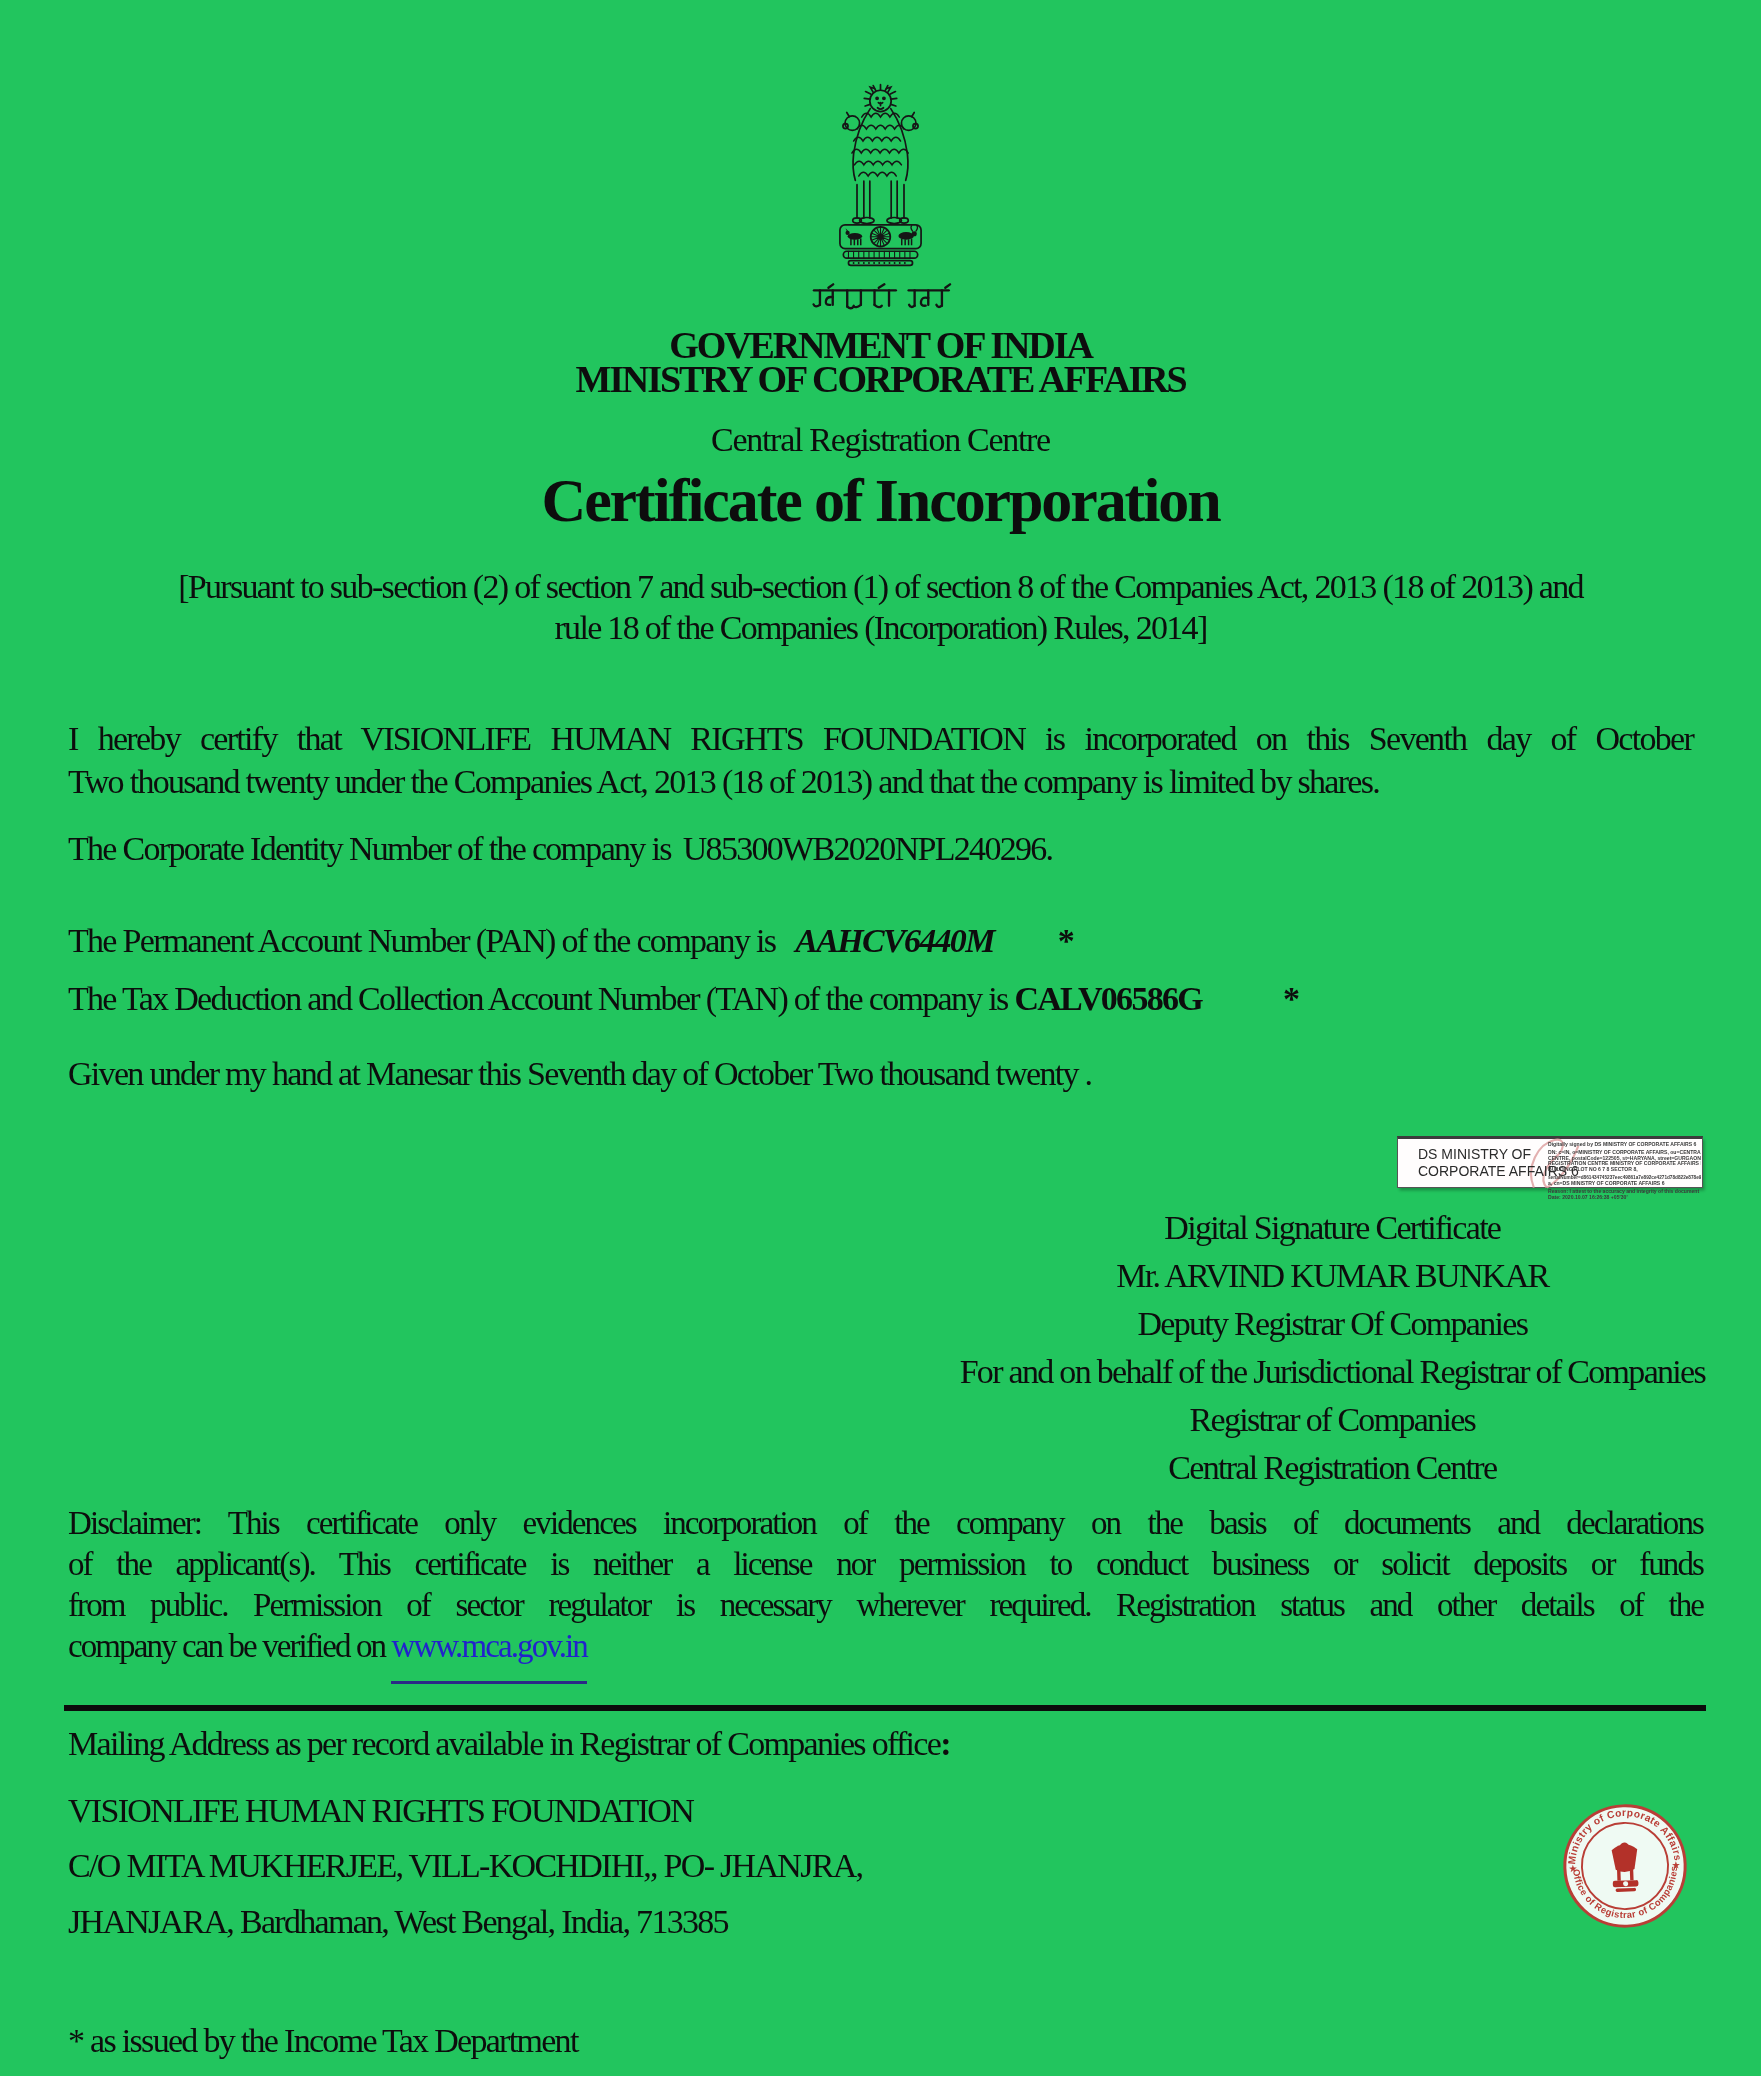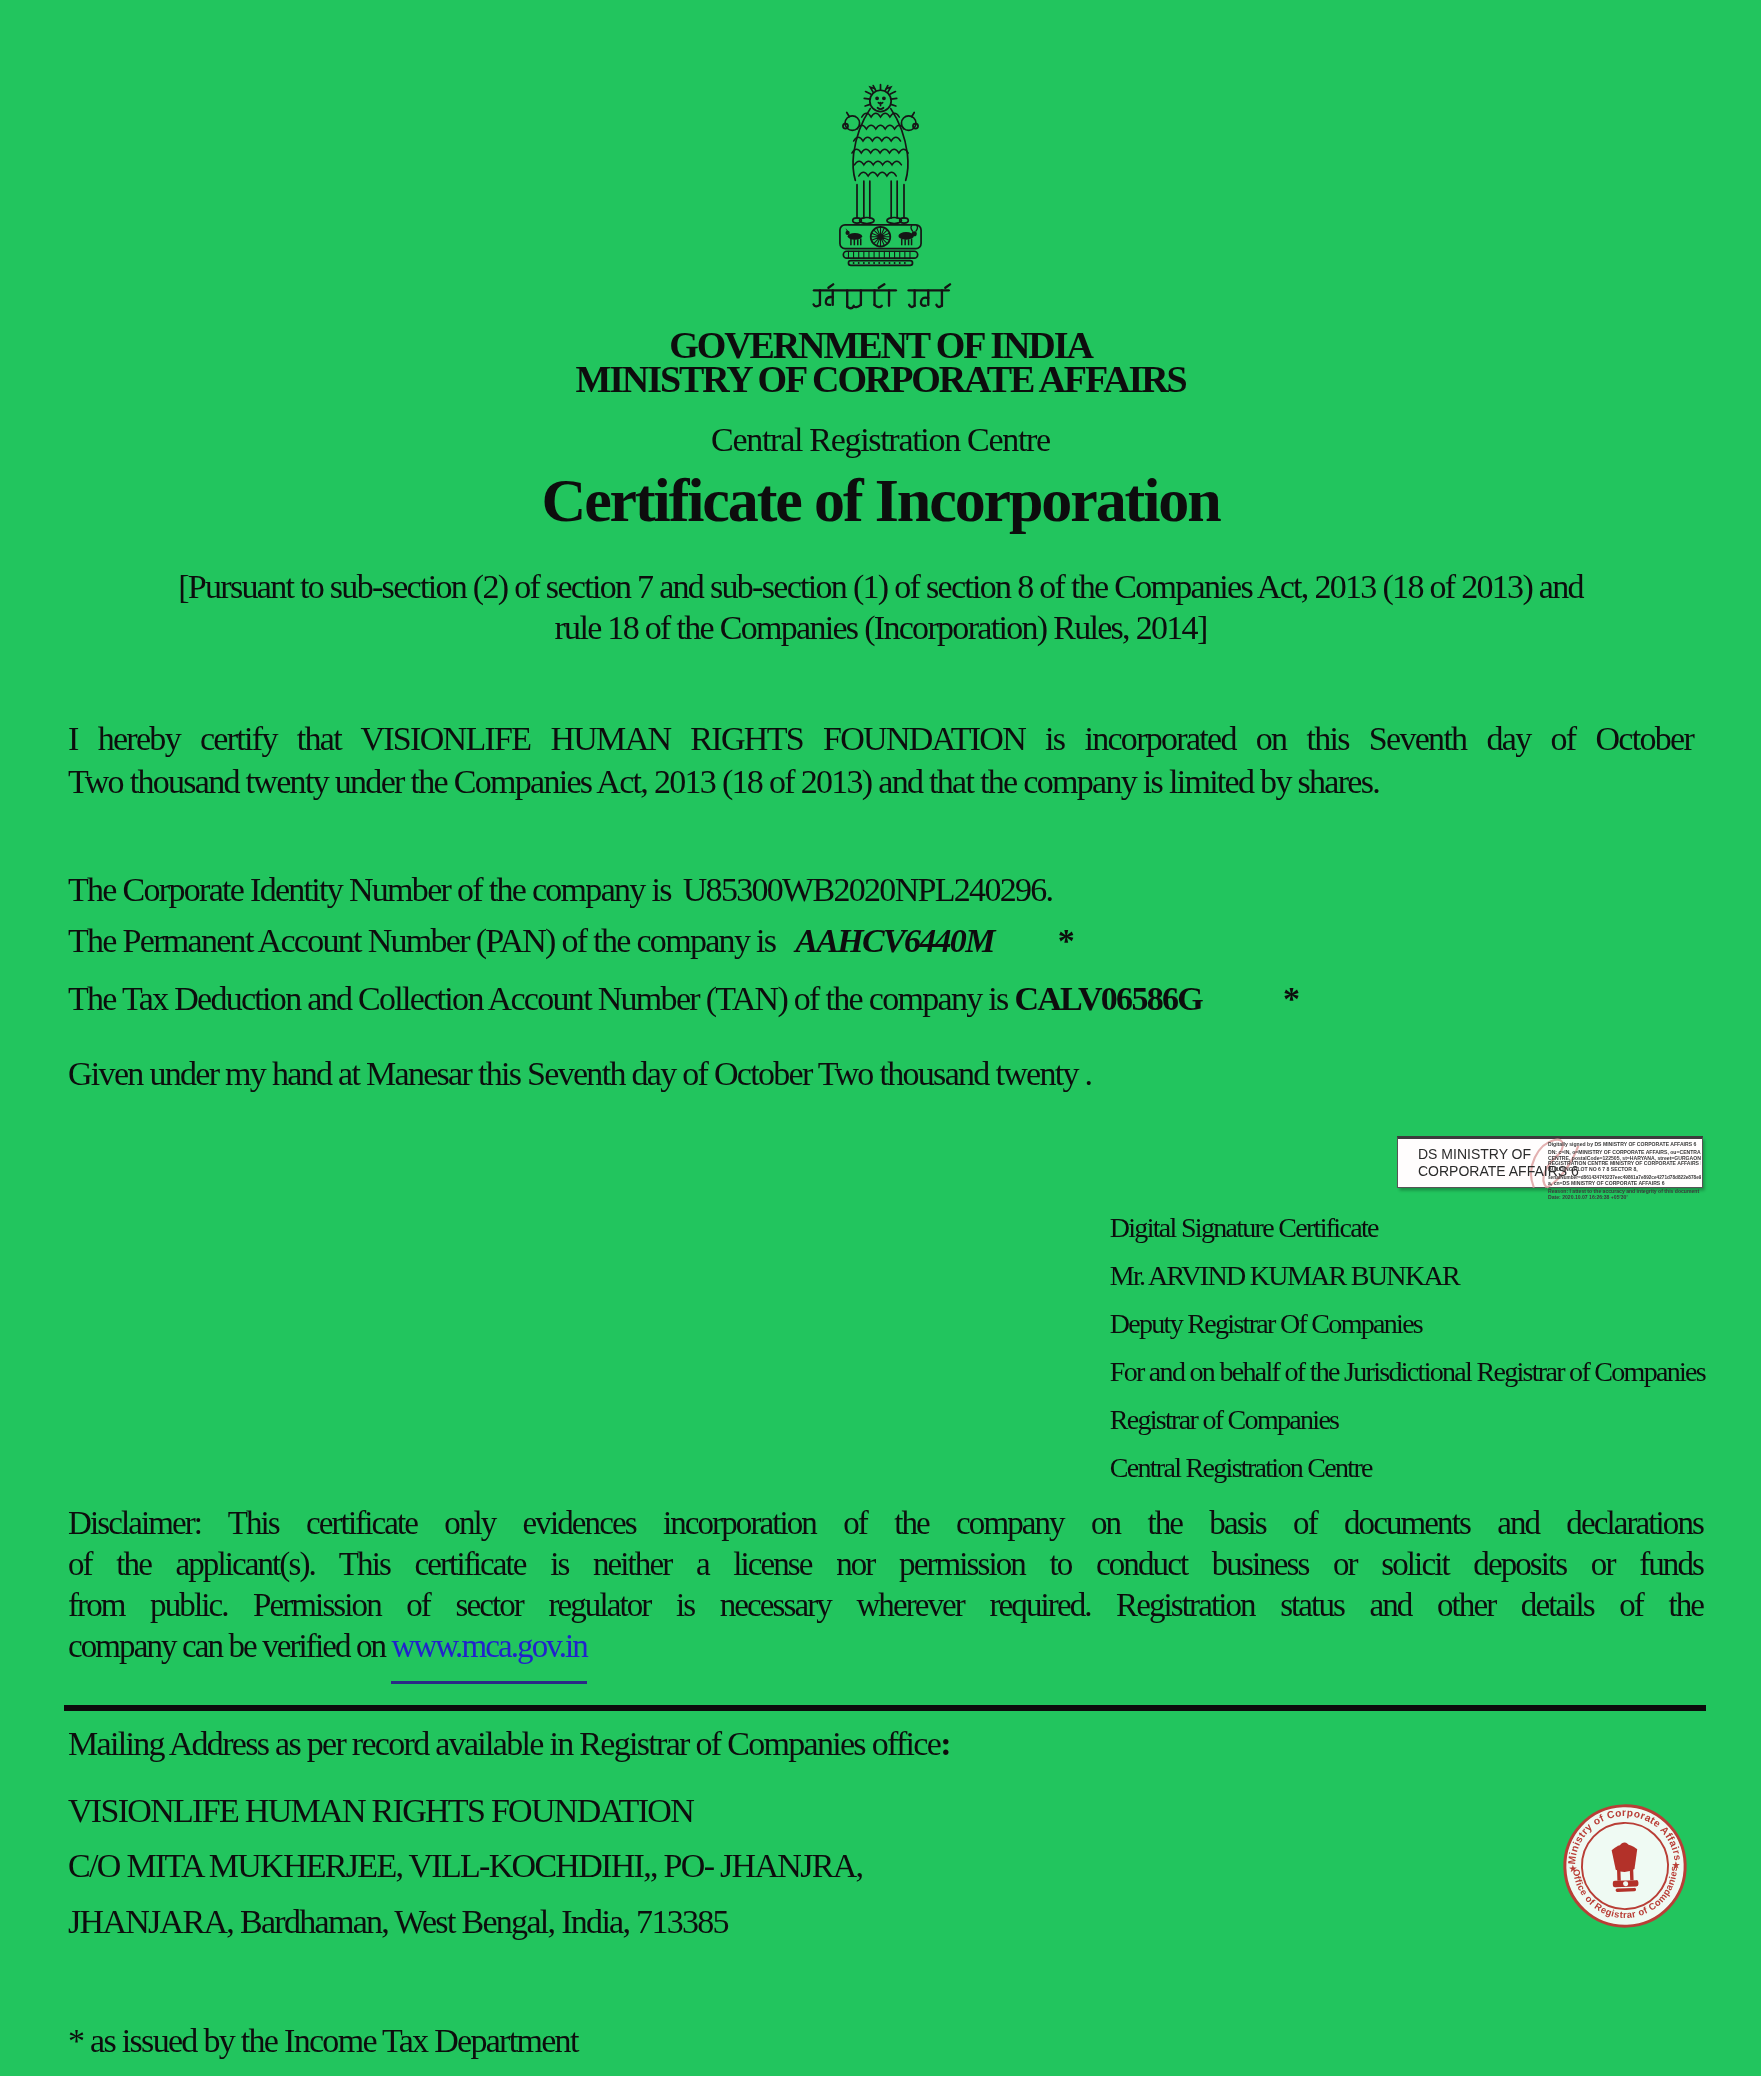--- a/index.html
+++ b/index.html
@@ -30,21 +30,21 @@
   .disclaimer{left:68px;width:1635px;font-size:33px;letter-spacing:-1.9px;line-height:41px;text-align:justify;}
   .disclaimer .jl{display:block;text-align-last:justify;}
   .disclaimer .ll{display:block;}
   a.mca-link{color:#2222cc;text-decoration:none;border-bottom:3px solid #2a2a86;padding-bottom:17px;cursor:pointer;}
   
   .cin-gap{margin-left:12px;}
   .pan-val{margin-left:20px;font-style:italic;}
   .ast-pan{margin-left:64px;}
   .ast-tan{margin-left:81px;}
   
-  .sig{right:56px;text-align:left;font-size:28px;letter-spacing:-1.7px;}
+  .sig{right:56px;text-align:center;font-size:34px;letter-spacing:-1.7px;}
   .sig p{margin:0;line-height:48px;white-space:nowrap;}
   
   .dsbox{
     left:1397px;top:1136px;width:306px;height:52px;
     background:#fffdfd;
     border:1.7px solid #555;border-top:3px solid #3c3c3c;
     box-shadow:2.1px 2.6px 3px rgba(0,0,0,0.28);
     box-sizing:border-box;
     font-family:"Liberation Sans",sans-serif;
   }
@@ -165,21 +165,21 @@
   <div class="abs center pursuant" style="top:566px">
     <span>[Pursuant to sub-section (2) of section 7 and sub-section (1) of section 8 of the Companies Act, 2013 (18 of 2013) and</span>
     <span>rule 18 of the Companies (Incorporation) Rules, 2014]</span>
   </div>
 
   <div class="abs certify wrapblock" style="top:717px">
     <span class="jl">I hereby certify that VISIONLIFE HUMAN RIGHTS FOUNDATION is incorporated on this Seventh day of October</span>
     <span class="ll">Two thousand twenty under the Companies Act, 2013 (18 of 2013) and that the company is limited by shares.</span>
   </div>
 
-  <div class="abs body-text" style="left:68px;top:868px">
+  <div class="abs body-text" style="left:68px;top:827px">
     <span>The Corporate Identity Number of the company is</span><span class="cin-gap">U85300WB2020NPL240296.</span>
   </div>
 
   <div class="abs body-text" style="left:68px;top:919px">
     <span>The Permanent Account Number (PAN) of the company is</span><span class="b pan-val">AAHCV6440M</span><span class="b ast-pan">*</span>
   </div>
 
   <div class="abs body-text" style="left:68px;top:977px">
     <span>The Tax Deduction and Collection Account Number (TAN) of the company is </span><span class="b">CALV06586G</span><span class="b ast-tan">*</span>
   </div>

